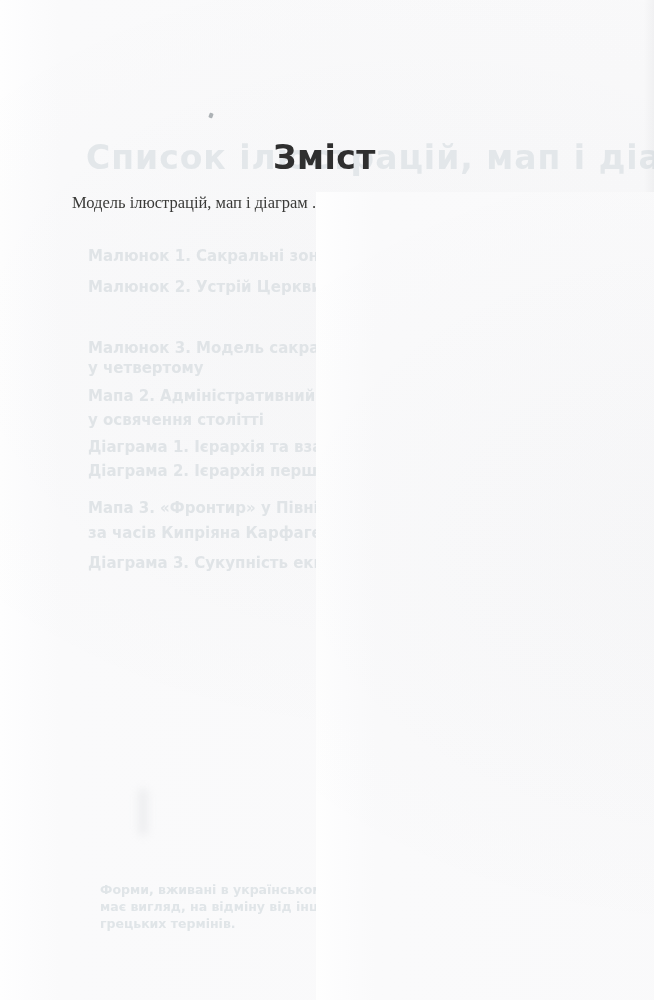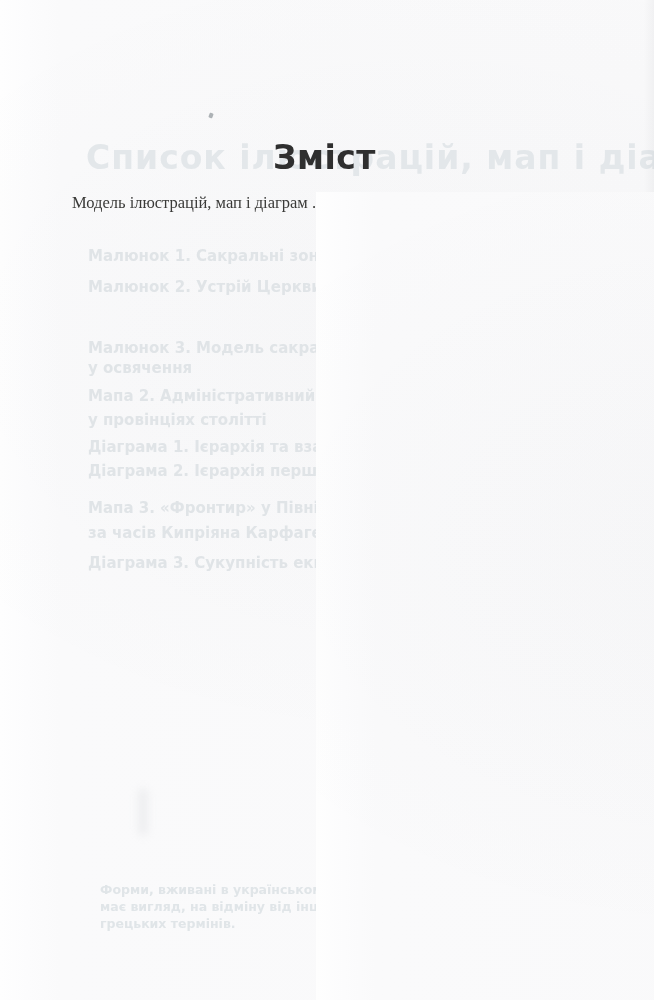--- a/index.html
+++ b/index.html
@@ -79,28 +79,28 @@
         <span class="gpage">42</span>
       </div>
       <div class="gline" style="top: 277px;">
         <span>Малюнок 2. Устрій Церкви за Климентом Римським</span>
         <span class="gpage">57</span>
       </div>
       <div class="gline" style="top: 338px;">
         <span>Малюнок 3. Модель сакрального освячення</span>
       </div>
       <div class="gline" style="top: 358px;">
-        <span>у освячення</span>
+        <span>у четвертому</span>
         <span class="gpage">75</span>
       </div>
       <div class="gline" style="top: 386px;">
         <span>Мапа 2. Адміністративний устрій Римської імперії</span>
       </div>
       <div class="gline" style="top: 410px;">
-        <span>у провінціях столітті</span>
+        <span>у освячення столітті</span>
         <span class="gpage">85</span>
       </div>
       <div class="gline" style="top: 437px;">
         <span>Діаграма 1. Ієрархія та взаємозв'язок всіх сущих за Проклом</span>
         <span class="gpage">106</span>
       </div>
       <div class="gline" style="top: 461px;">
         <span>Діаграма 2. Ієрархія першостей</span>
         <span class="gpage">121</span>
       </div>

